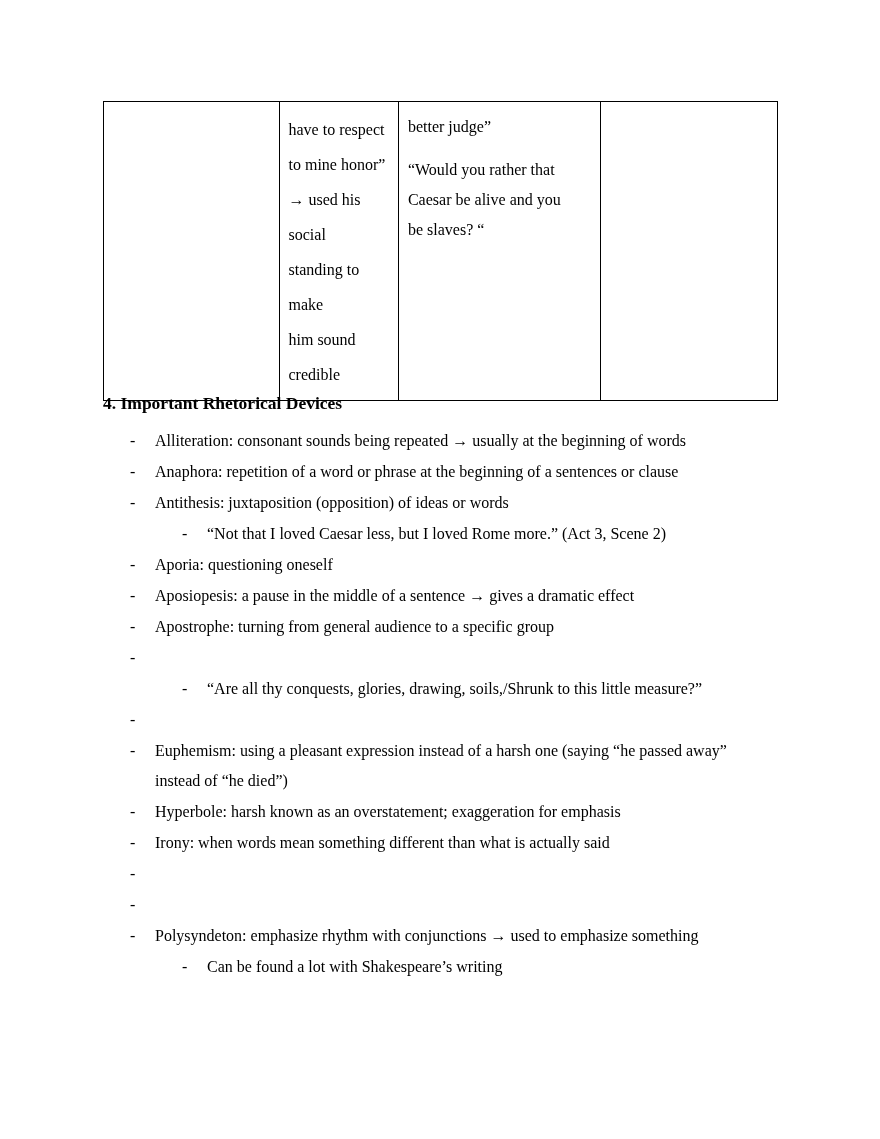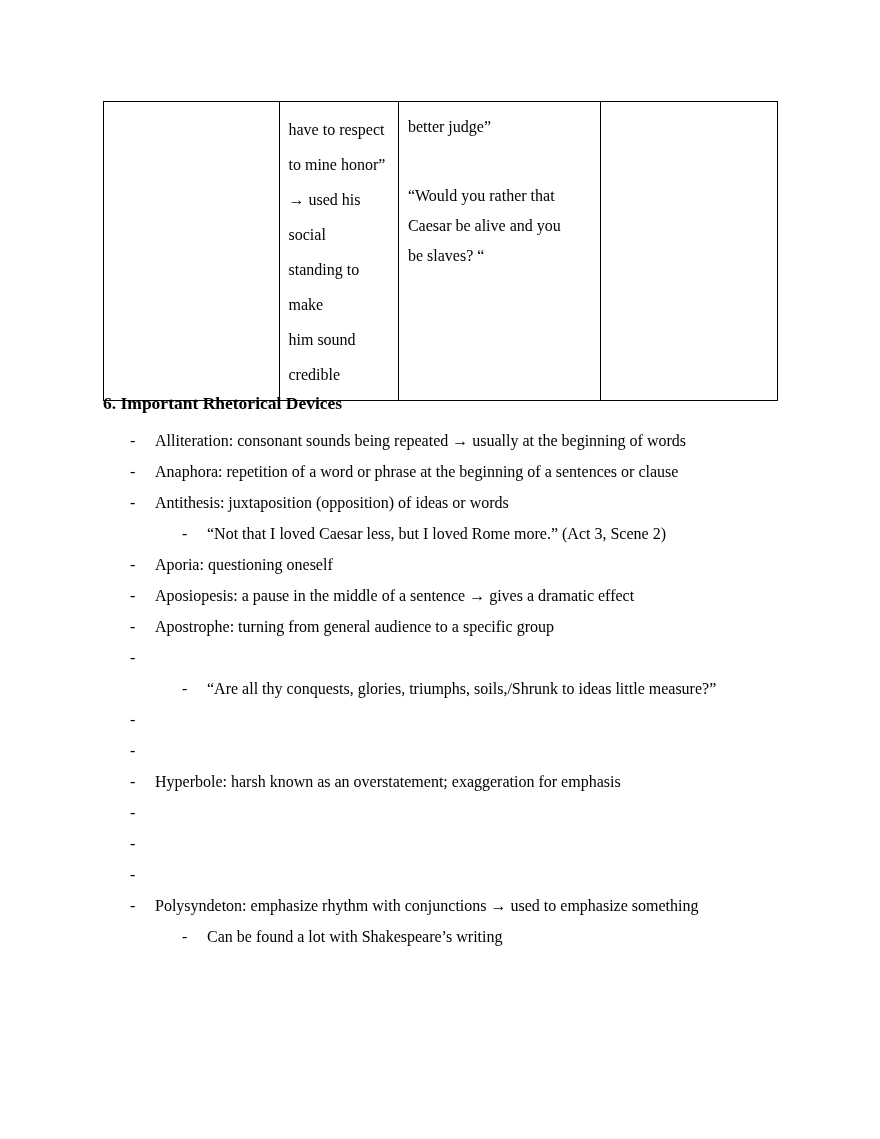--- a/index.html
+++ b/index.html
@@ -30,21 +30,21 @@
     font-size: 16px;
     height: 227px;
   }
   td.c1 { width: 169px; }
   td.c2 { width: 115px; }
   td.c3 { width: 195px; }
   td.c4 { width: 170px; }
 
   .c2-text { line-height: 35px; white-space: pre-line; }
   .c3-p1   { line-height: 30px; }
-  .c3-p2   { line-height: 30px; margin-top: 39px; white-space: pre-line; }
+  .c3-p2   { line-height: 30px; margin-top: 13px; white-space: pre-line; }
 
   .content {
     position: absolute;
     left: 103px;
     top: 392px;
     width: 676px;
   }
   h2.heading {
     margin: 0;
     font-size: 17.5px;
@@ -86,21 +86,21 @@
         <div class="c3-p2">“Would you rather that
 Caesar be alive and you
 be slaves? “</div>
       </td>
       <td class="c4"></td>
     </tr>
   </tbody>
     </table>
 
   <div class="content">
-    <h2 class="heading">6. Important Rhetorical Devices</h2>
+    <h2 class="heading">4. Important Rhetorical Devices</h2>
 
     <div class="list">
 
       <div class="li lvl1">
         <span class="marker">-</span>
         <div class="li-text">Alliteration: consonant sounds being repeated → usually at the beginning of words</div>
       </div>
 
       <div class="li lvl1">
         <span class="marker">-</span>
@@ -131,38 +131,41 @@
         <span class="marker">-</span>
         <div class="li-text">Apostrophe: turning from general audience to a specific group</div>
       </div>
 
       <div class="li lvl1">
         <span class="marker">-</span>
       </div>
 
       <div class="li lvl2">
         <span class="marker">-</span>
-        <div class="li-text">“Are all thy conquests, glories, triumphs, soils,/Shrunk to ideas little measure?”</div>
+        <div class="li-text">“Are all thy conquests, glories, drawing, soils,/Shrunk to this little measure?”</div>
       </div>
 
       <div class="li lvl1">
         <span class="marker">-</span>
       </div>
 
       <div class="li lvl1">
         <span class="marker">-</span>
+        <div class="li-text">Euphemism: using a pleasant expression instead of a harsh one (saying “he passed away”
+instead of “he died”)</div>
       </div>
 
       <div class="li lvl1">
         <span class="marker">-</span>
         <div class="li-text">Hyperbole: harsh known as an overstatement; exaggeration for emphasis</div>
       </div>
 
       <div class="li lvl1">
         <span class="marker">-</span>
+        <div class="li-text">Irony: when words mean something different than what is actually said</div>
       </div>
 
       <div class="li lvl1">
         <span class="marker">-</span>
       </div>
 
       <div class="li lvl1">
         <span class="marker">-</span>
       </div>
 

